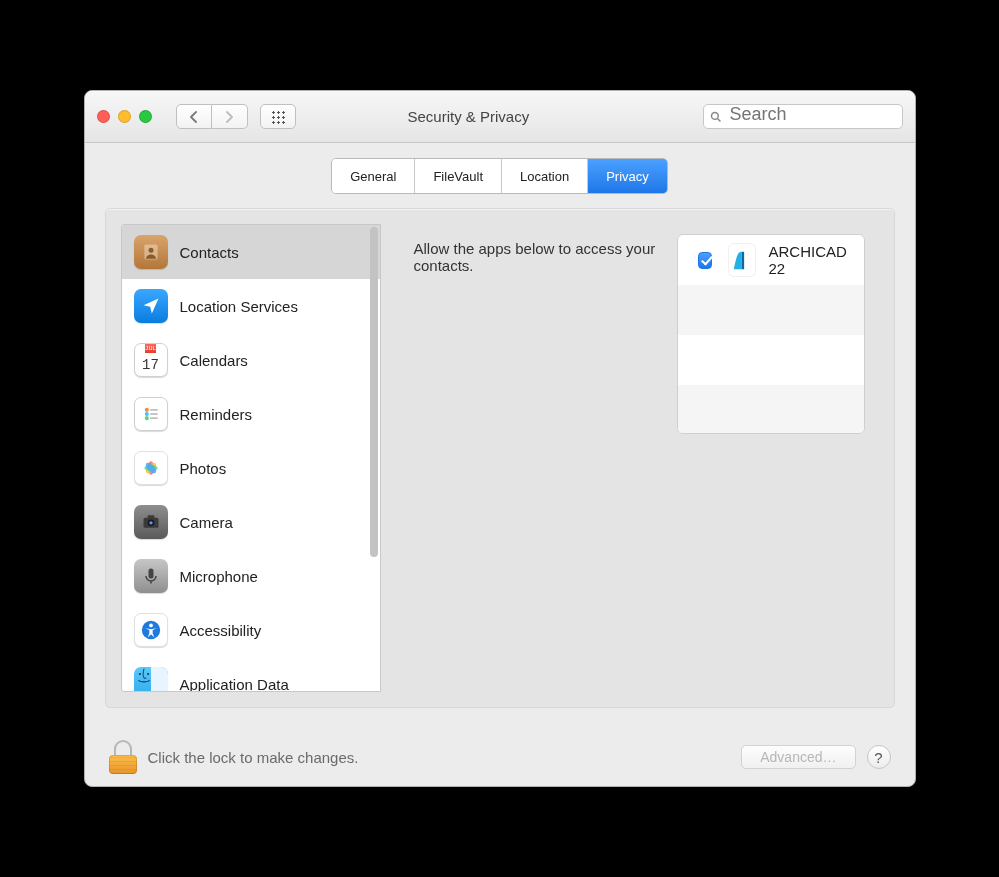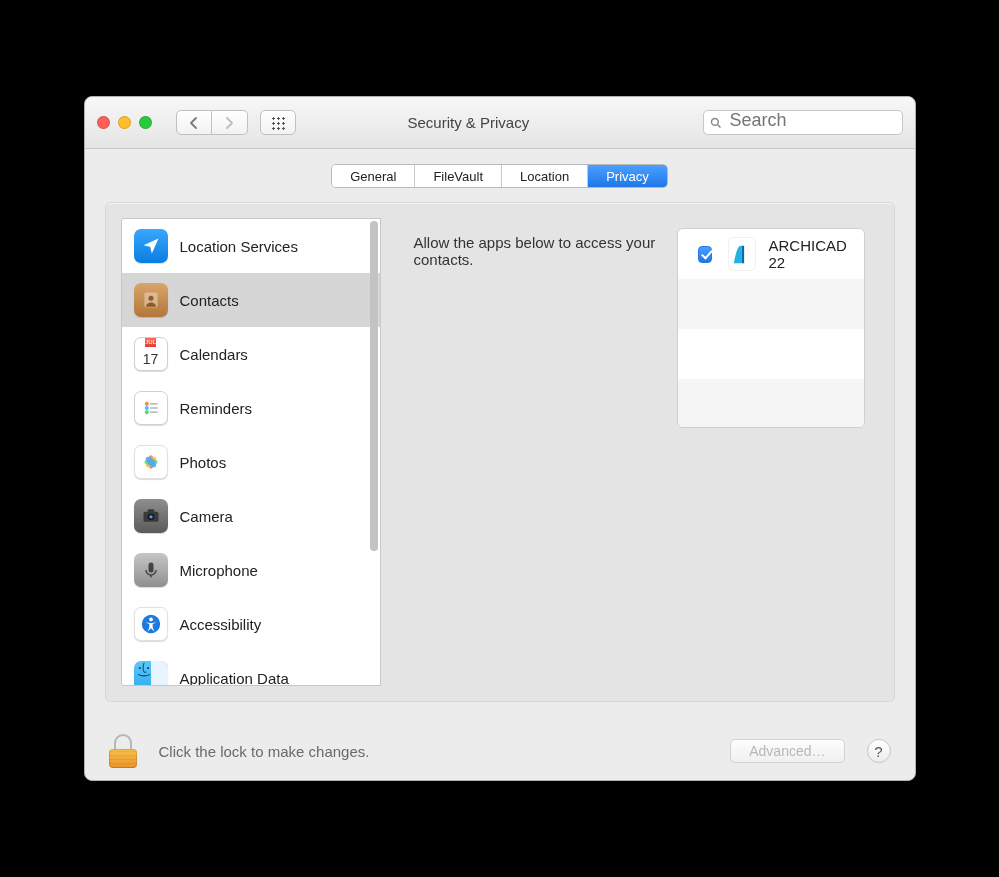--- a/index.html
+++ b/index.html
@@ -83,21 +83,21 @@
     outline:none;
   }
   .search .mag{
     position:absolute; left:7px; top:50%; transform:translateY(-50%);
     width:12px;height:12px;
   }
   .search .mag svg{width:12px;height:12px;fill:none;stroke:#888;stroke-width:2;}
 
   
   .tabwrap{display:flex; justify-content:center; padding:15px 0 14px;}
-  .tabs{display:flex; border:1px solid #b9b9b9; border-radius:5px; overflow:hidden; height:24px;}
+  .tabs{display:flex; border:1px solid #b9b9b9; border-radius:5px; overflow:hidden; height:36px;}
   .tab{
     padding:0 18px;
     font-size:13px;
     display:flex; align-items:center;
     background:#fff;
     border-right:1px solid #c9c9c9;
     color:#222;
     cursor:default;
   }
   .tab:last-child{border-right:none;}
@@ -146,21 +146,21 @@
     display:flex;align-items:center;justify-content:center;
     flex-shrink:0;
     color:#fff;
     font-size:15px;
     box-shadow: 0 1px 1px rgba(0,0,0,0.15);
   }
   .icon32 svg{width:20px;height:20px;}
   
   .ic-location{background:linear-gradient(#39a7ff,#0a7de0);}
   .ic-contacts{background:linear-gradient(#d9a46a,#b3763a);}
-  .ic-calendars{background:#fff;border:1px solid #d0d0d0;display:flex;flex-direction:column;overflow:hidden;}
+  .ic-calendars{background:#fff;border:1px solid #d0d0d0;display:flex;flex-direction:column;overflow:hidden;font-family:Liberation Mono, monospace;}
   .ic-calendars .bar{height:9px;background:linear-gradient(#ff6a5a,#e43b2e);font-size:6px;color:#fff;line-height:9px;text-align:center;}
   .ic-calendars .day{flex:1;display:flex;align-items:center;justify-content:center;font-size:14px;color:#333;font-weight:400;}
   .ic-reminders{background:#fff;border:1px solid #d0d0d0;}
   .ic-reminders svg{stroke:#888;}
   .ic-photos{background:#fff;border:1px solid #e0e0e0;}
   .ic-camera{background:linear-gradient(#8e8e8e,#5a5a5a);}
   .ic-mic{background:linear-gradient(#c6c6c6,#8f8f8f);}
   .ic-accessibility{background:#fff;border:1px solid #e0e0e0;}
   .ic-accessibility svg circle.outer{fill:#1f7ae0;}
   .ic-finder{background:linear-gradient(#5ac8fa,#2aa8e8);position:relative;overflow:hidden;}
@@ -225,21 +225,21 @@
     display:flex;align-items:center;justify-content:center;
   }
   .app-name{font-size:15px;color:#222;}
 
   
   .footer{
     height:58px;
     display:flex;
     align-items:center;
     padding:0 24px;
-    gap:22px;
+    gap:11px;
   }
   .lock{
     width:28px;height:34px;position:relative;flex-shrink:0;
   }
   .lock .shackle{
     position:absolute;top:0;left:5px;width:18px;height:16px;
     border:2.6px solid #b7b7b7;border-bottom:none;border-radius:10px 10px 0 0;
   }
   .lock .body{
     position:absolute;bottom:0;left:0;right:0;height:19px;
@@ -322,38 +322,38 @@
           <span>Privacy</span>
         </div>
     </div>
   </div>
 
   <div class="panel">
 
     <div class="sidebar">
       <div class="sidebar-inner">
 
-        <div class="side-row">
-          <div class="icon32 ic-location">
-            <svg viewBox="0 0 24 24">
-                <path d="M3 11 L21 3 L13 21 L11 13 Z" fill="#fff"></path>
-              </svg>
-          </div>
-          <span>Location Services</span>
-        </div>
-
         <div class="side-row selected">
           <div class="icon32 ic-contacts">
             <svg viewBox="0 0 24 24">
                 <rect x="4" y="3" width="16" height="18" rx="2" fill="rgba(255,255,255,0.35)"></rect>
                 <circle cx="12" cy="10" r="3" fill="#8a5a2a"></circle>
                 <path d="M6 20c0-3 3-5 6-5s6 2 6 5" fill="#8a5a2a"></path>
               </svg>
           </div>
           <span>Contacts</span>
+        </div>
+
+        <div class="side-row">
+          <div class="icon32 ic-location">
+            <svg viewBox="0 0 24 24">
+                <path d="M3 11 L21 3 L13 21 L11 13 Z" fill="#fff"></path>
+              </svg>
+          </div>
+          <span>Location Services</span>
         </div>
 
         <div class="side-row">
           <div class="icon32 ic-calendars">
             <div class="bar">JUL</div>
             <div class="day">17</div>
           </div>
           <span>Calendars</span>
         </div>
 

